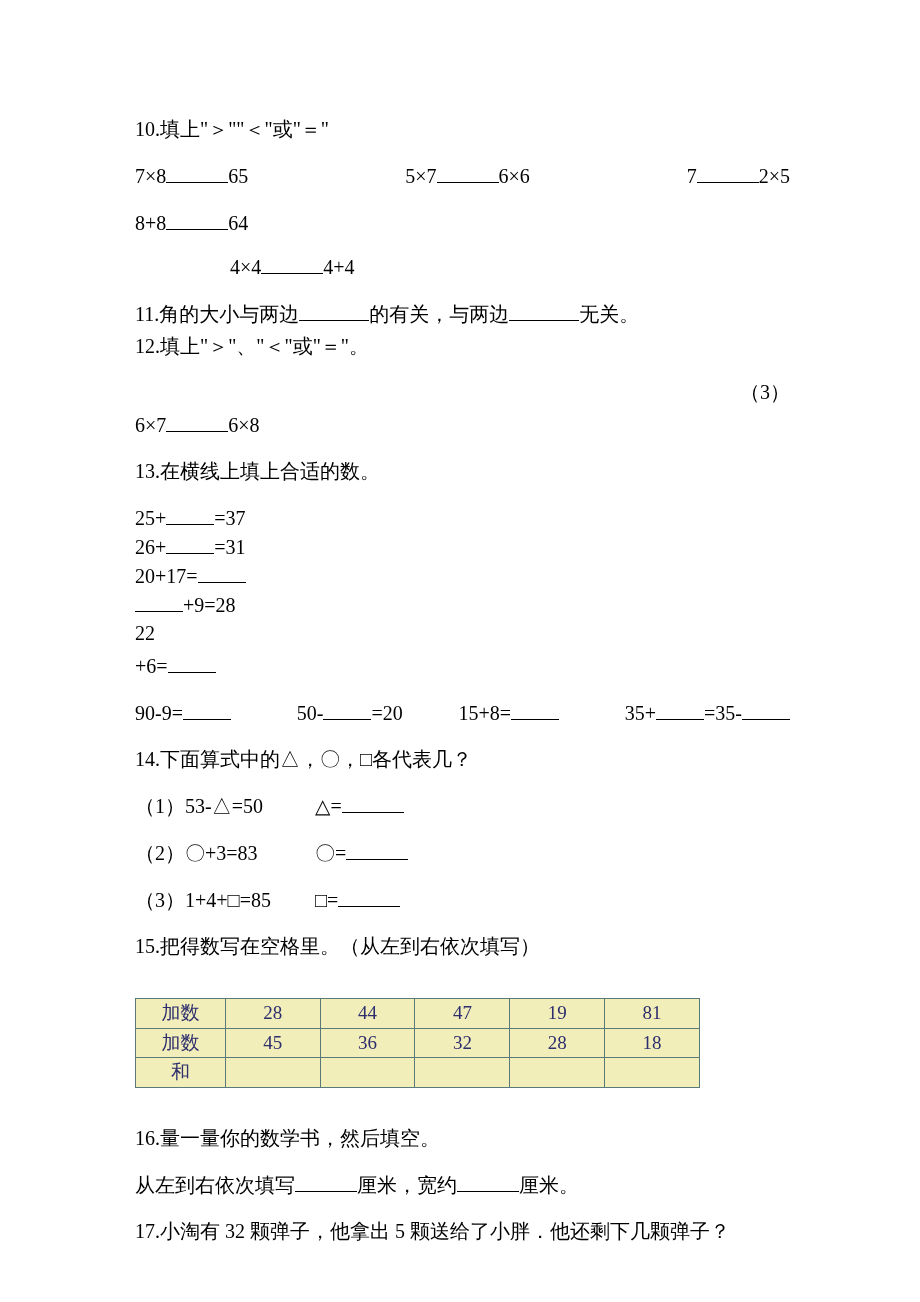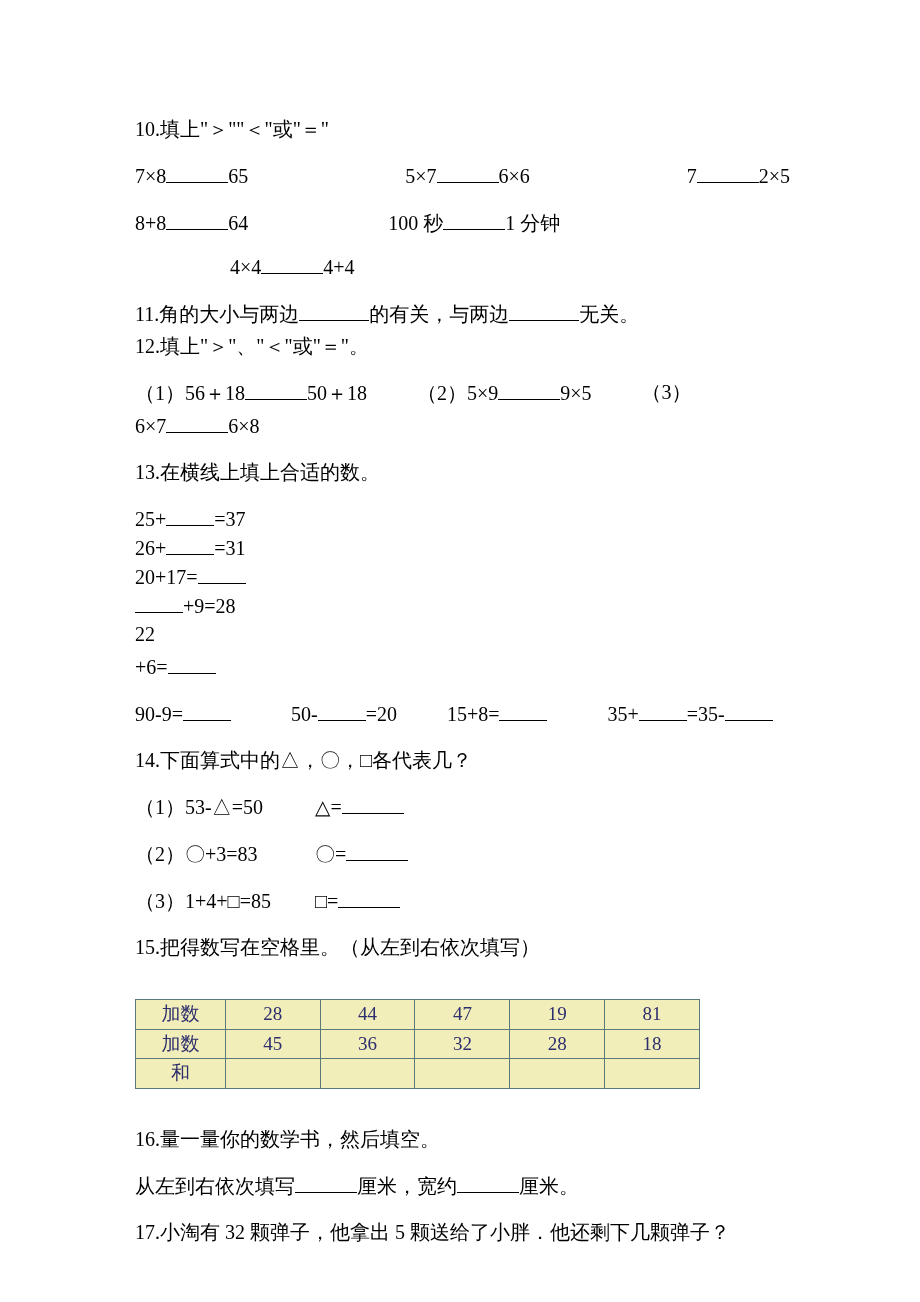--- a/index.html
+++ b/index.html
@@ -19,21 +19,21 @@
       display: inline-block;
       border-bottom: 1px solid #000;
       min-width: 55px;
       height: 1.1em;
       vertical-align: baseline;
     }
     .blank-sm { min-width: 48px; }
     .blank-md { min-width: 62px; }
     .blank-lg { min-width: 70px; }
     .row { display: flex; justify-content: space-between; align-items: flex-end; }
-    .row-even { display: flex; }
+    .row-even { display: flex; justify-content: space-between; }
     .gap-l { width: 140px; }
     .indent { padding-left: 95px; margin-top: 15px; }
     table.addition {
       width: 565px;
       border-collapse: collapse;
       margin: 8px 0 22px 0;
     }
     table.addition td, table.addition th {
       border: 1.5px solid #5a7a7a;
       background: #f1eeba;
@@ -53,35 +53,32 @@
 
 <div class="para">10.填上"＞""＜"或"＝"</div>
 <div class="para row">
   <span><span>7×8</span><span class="blank blank-md"></span><span>65</span></span>
   <span><span>5×7</span><span class="blank blank-md"></span><span>6×6</span></span>
   <span><span>7</span><span class="blank blank-md"></span><span>2×5</span></span>
 </div>
 <div class="tight row-even">
   <span><span>8+8</span><span class="blank blank-md"></span><span>64</span></span>
   <span class="gap-l"></span>
-  <span><span>100 秒</span><span class="blank blank-md"></span><span>1 分钟</span></span>
 </div>
 <div class="para indent">
   <span><span>4×4</span><span class="blank blank-md"></span><span>4+4</span></span>
 </div>
 
 <div class="tight">
   <span>11.角的大小与两边</span><span class="blank blank-lg"></span><span>的有关，与两边</span><span class="blank blank-lg"></span><span>无关。</span>
 </div>
 
 <div class="para">12.填上"＞"、"＜"或"＝"。</div>
 <div class="tight row-even">
-  <span><span>（1）56＋18</span><span class="blank blank-md"></span><span>50＋18</span></span>
   <span style="width:50px"></span>
-  <span><span>（2）5×9</span><span class="blank blank-md"></span><span>9×5</span></span>
   <span style="width:50px"></span>
   <span>（3）</span>
 </div>
 <div class="para">
   <span><span>6×7</span><span class="blank blank-md"></span><span>6×8</span></span>
 </div>
 
 <div class="para">13.在横线上填上合适的数。</div>
 <div class="tight row-even" style="flex-wrap:wrap;flex-direction:column;">
   <span><span>25+</span><span class="blank blank-sm"></span><span>=37</span></span>

